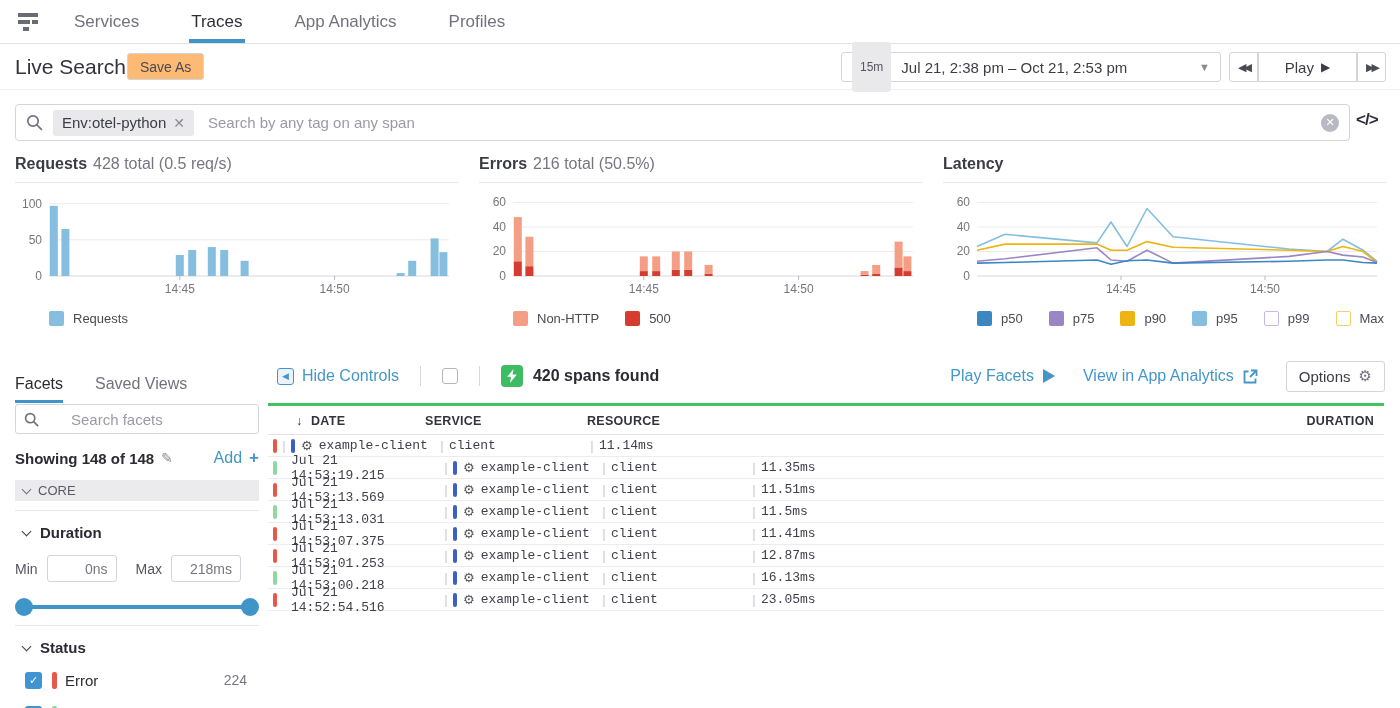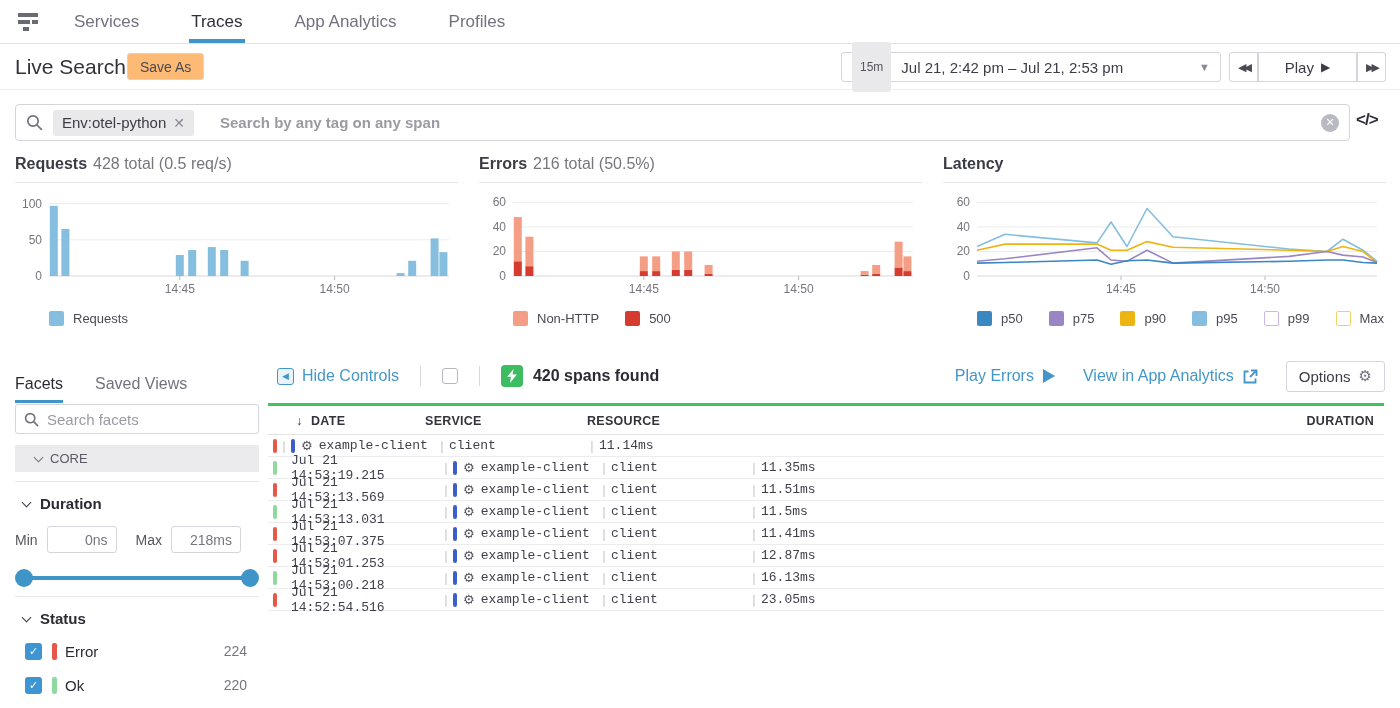--- a/index.html
+++ b/index.html
@@ -53,21 +53,21 @@
   .tri-play { font-size:12px; color:#3c3c46; }
 
   
   .searchbar { position:absolute; left:15px; top:104px; width:1335px; height:37px;
     border:1px solid #d4d4da; border-radius:4px; display:flex; align-items:center;
     padding:0 10px; cursor:text; }
   .searchbar svg { flex:none; }
   .tagpill { background:#e9e9ec; border-radius:3px; height:26px; display:flex;
     align-items:center; font-size:15px; color:#3c3c46; padding:0 9px; margin-left:10px; cursor:pointer; }
   .tagx { color:#8a8a94; margin-left:7px; font-size:14px; cursor:pointer; }
-  .sb-placeholder { color:#9a9aa4; font-size:15px; margin-left:26px;font-weight:bold; }
+  .sb-placeholder { color:#9a9aa4; font-size:15px; margin-left:14px; }
   .sb-clear { margin-left:auto; width:18px; height:18px; border-radius:50%; background:#b9b9c1;
     color:#fff; font-size:11px; display:flex; align-items:center; justify-content:center; cursor:pointer; }
   .codeicon { position:absolute; left:1356px; top:110px; font-size:17px; font-weight:bold;
     color:#2f2f3a; cursor:pointer; letter-spacing:-1px; }
 
   
   .charts { position:absolute; left:15px; top:155px; width:1370px; display:flex; gap:21px; }
   .chart { width:443px; }
   .charthead { height:28px; border-bottom:1px solid #e7e7ea; font-size:16px; }
   .ctitle { color:#3c3c46; font-weight:700; }
@@ -96,29 +96,29 @@
   .bluelink { color:#4596c8; font-size:16px; display:flex; align-items:center; gap:9px; cursor:pointer; }
   .optionsbtn { height:31px; border:1px solid #d4d4da; border-radius:3px; background:#fff;
     font-family:inherit; font-size:15px; color:#3c3c46; padding:0 12px; display:flex;
     align-items:center; gap:8px; cursor:pointer; }
   .gear { font-family:"DejaVu Sans", sans-serif; color:#72727e; font-size:15px; }
 
   
   .facetpanel { position:absolute; left:15px; top:404px; width:244px; }
   .facetsearch { height:30px; border:1px solid #d4d4da; border-radius:3px; display:flex;
     align-items:center; padding:0 8px; gap:8px; cursor:text; }
-  .fs-placeholder { color:#9a9aa4; font-size:15px; }
+  .fs-placeholder { color:#9a9aa4; font-size:15px;margin-left:24px; }
   .showingrow { display:flex; align-items:center; margin-top:13px; height:22px; }
   .showingtext { font-size:15px; font-weight:bold; color:#2b2b33; }
   .pencil { font-family:"DejaVu Sans", sans-serif; color:#8a8a94; font-size:14px; margin-left:7px; cursor:pointer; }
   .addlink { margin-left:auto; color:#4596c8; font-size:16px; display:flex; gap:7px;
     align-items:center; cursor:pointer; }
   .addplus { font-weight:bold; font-size:17px; }
-  .corebar { margin-top:11px; background:#ebebee; height:27px; display:flex; align-items:center;
-    padding:0 20px; font-size:13px; color:#5a5a64; gap:8px; cursor:pointer; }
+  .corebar { margin-top:11px; background:#ebebee; height:21px; display:flex; align-items:center;
+    padding:0 8px; font-size:13px; color:#5a5a64; gap:8px; cursor:pointer; }
   .chev { width:7px; height:7px; border-right:1.5px solid #72727e; border-bottom:1.5px solid #72727e;
     transform:rotate(45deg); margin-top:-3px; flex:none; }
   .sectdivider { border-top:1px solid #e7e7ea; margin-top:9px; }
   .facetsect-title { display:flex; align-items:center; gap:10px; font-size:15px;
     font-weight:bold; color:#2b2b33; margin:13px 0 0 8px; cursor:pointer; }
   .facetsect-title .chev { border-color:#3c3c46; }
   .minmaxrow { display:flex; align-items:center; margin-top:14px; }
   .mm-label { font-size:14px; color:#55555e;text-align:center; }
   .mm-input { width:70px; height:27px; border:1px solid #d4d4da; border-radius:3px;
     font-size:14px; color:#76767f; display:flex; align-items:center;
@@ -176,21 +176,21 @@
     </nav>
 </header>
 
 <section class="pagehead">
   <h1 class="pagetitle">Live Search</h1>
   <button class="saveas">Save As</button>
 
 
   <div class="timerange">
     <span class="preset">15m</span>
-    <span class="rangetext">Jul 21, 2:42 pm – Jul 21, 2:53 pm</span>
+    <span class="rangetext">Jul 21, 2:38 pm – Oct 21, 2:53 pm</span>
     <span class="tr-caret">▼</span>
   </div>
 
   <div class="playgroup">
     <button class="pg-back">
         <span class="tri">◀◀</span>
       </button>
     <button class="pg-play">
       <span>Play</span>
       <span class="tri-play">▶</span>
@@ -373,21 +373,21 @@
         <svg width="10" height="14" viewBox="0 0 9 13">
             <polygon points="6,0 0,7.2 3.6,7.2 2.6,13 9,5 5,5" fill="#ffffff"></polygon>
           </svg>
       </span>
       <span>420 spans found</span>
     </span>
   </div>
 
   <div class="rightcontrols">
     <span class="bluelink">
-      <span>Play Errors</span>
+      <span>Play Facets</span>
       <svg width="12" height="14" viewBox="0 0 12 14">
           <polygon points="0,0 12,7 0,14" fill="#4596c8"></polygon>
         </svg>
     </span>
     <span class="bluelink">
       <span>View in App Analytics</span>
       <svg width="15" height="15" viewBox="0 0 15 15">
         <path d="M5.5 2.5 H1.5 V13.5 H12.5 V9.5" fill="none" stroke="#4596c8" stroke-width="1.8"></path>
         <path d="M8 1.5 H13.5 V7" fill="none" stroke="#4596c8" stroke-width="1.8"></path>
         <line x1="13" y1="2" x2="7" y2="8" stroke="#4596c8" stroke-width="1.8"></line>
@@ -402,20 +402,28 @@
 
 <aside class="facetpanel">
   <div class="facetsearch">
     <svg width="15" height="15" viewBox="0 0 17 17">
       <circle cx="7" cy="7" r="5.2" fill="none" stroke="#72727e" stroke-width="1.9"></circle>
       <line x1="11" y1="11" x2="15.4" y2="15.4" stroke="#72727e" stroke-width="1.9" stroke-linecap="round"></line>
     </svg>
     <span class="fs-placeholder">Search facets</span>
   </div>
 
+  <div class="showingrow">
+    <span class="showingtext">Showing 148 of 148</span>
+    <span class="pencil">✎</span>
+    <span class="addlink">
+      <span>Add</span>
+      <span class="addplus">+</span>
+    </span>
+  </div>
 
   <div class="corebar">
     <span class="chev"></span>
     <span>CORE</span>
   </div>
   <div class="sectdivider"></div>
 
   <div class="facetsect-title">
     <span class="chev"></span>
     <span>Duration</span>

